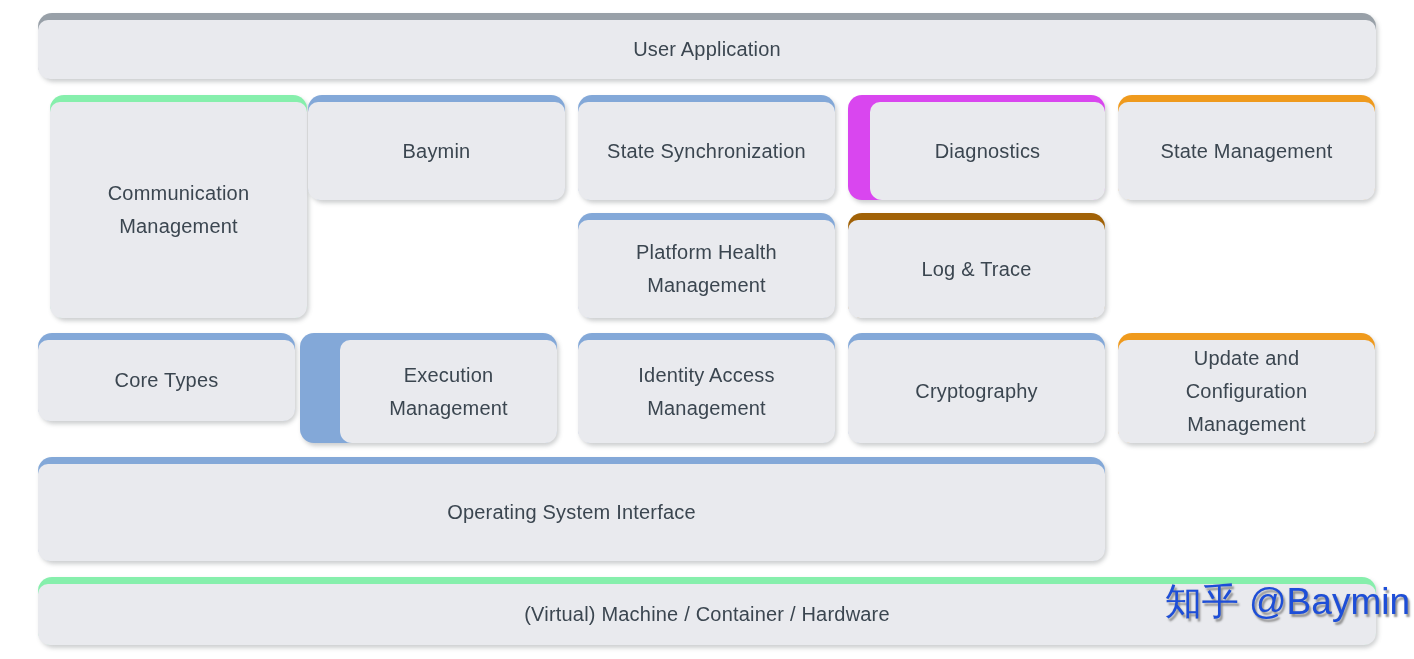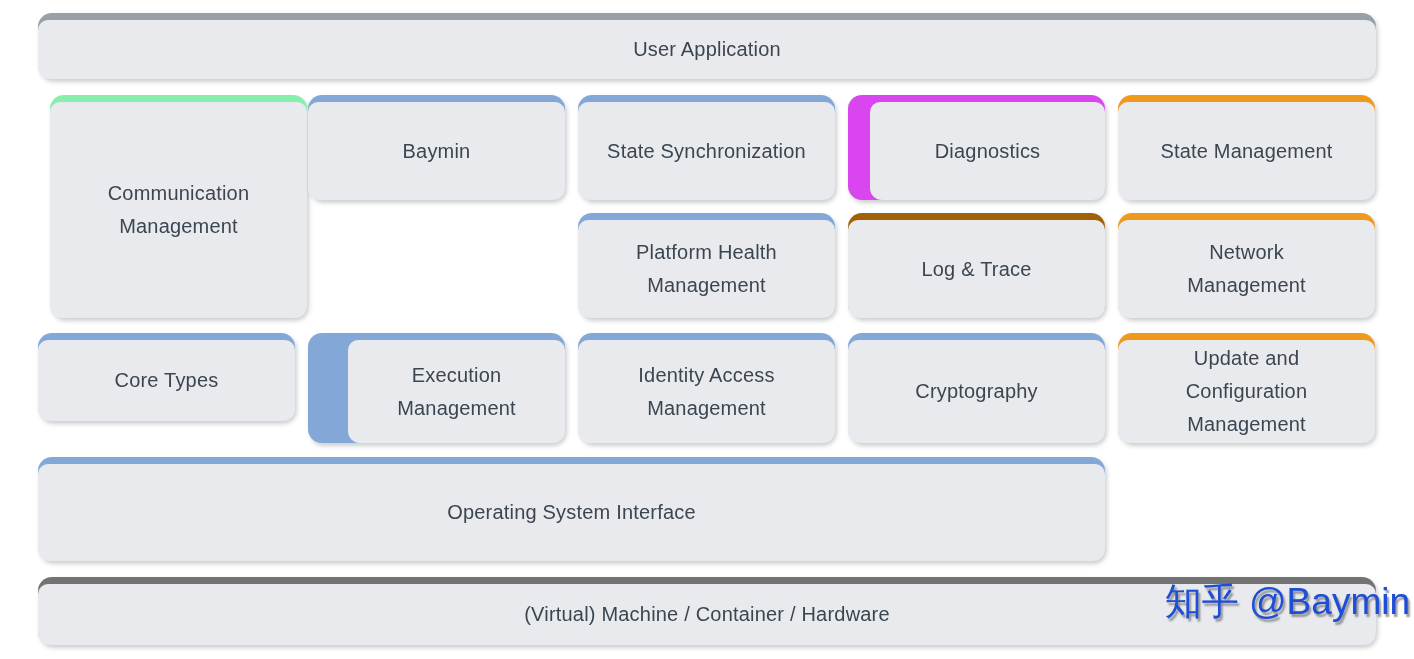--- a/index.html
+++ b/index.html
@@ -97,33 +97,28 @@
       <span class="label w170">Platform Health Management</span>
     </div>
   </div>
 
   <div class="block" style="left: 848px; top: 213px; width: 257px; height: 105px; background-color: #a16207;">
     <div class="body">
       <span class="label">Log &amp; Trace</span>
     </div>
   </div>
 
-  <div class="block" style="left: 1118px; top: 213px; width: 257px; height: 105px; background-color: rgb(239, 154, 29);">
-    <div class="body">
-      <span class="label w160">Network Management</span>
-    </div>
-  </div>
 
   <div class="block" style="left: 38px; top: 333px; width: 257px; height: 88px; background-color: rgb(131, 168, 216);">
     <div class="body">
       <span class="label">Core Types</span>
     </div>
   </div>
 
-  <div class="block" style="left: 308px; top: 333px; width: 257px; height: 110px; background-color: rgb(131, 168, 216); padding-left: 40px;">
+  <div class="block" style="left: 300px; top: 333px; width: 257px; height: 110px; background-color: rgb(131, 168, 216); padding-left: 40px;">
     <div class="body">
       <span class="label w160">Execution Management</span>
     </div>
   </div>
 
   <div class="block" style="left: 578px; top: 333px; width: 257px; height: 110px; background-color: rgb(131, 168, 216);">
     <div class="body">
       <span class="label w170">Identity Access Management</span>
     </div>
   </div>
@@ -139,21 +134,21 @@
       <span class="label w150">Update and Configuration Management</span>
     </div>
   </div>
 
   <div class="block" style="left: 38px; top: 457px; width: 1067px; height: 104px; background-color: rgb(131, 168, 216);">
     <div class="body">
       <span class="label">Operating System Interface</span>
     </div>
   </div>
 
-  <div class="block" style="left: 38px; top: 577px; width: 1338px; height: 68px; background-color: #737373;">
+  <div class="block" style="left: 38px; top: 577px; width: 1338px; height: 68px; background-color: #86efac;">
     <div class="body">
       <span class="label">(Virtual) Machine / Container / Hardware</span>
     </div>
   </div>
 
   <div class="watermark">知乎 @Baymin</div>
 
 </div>
 
 </body></html>

